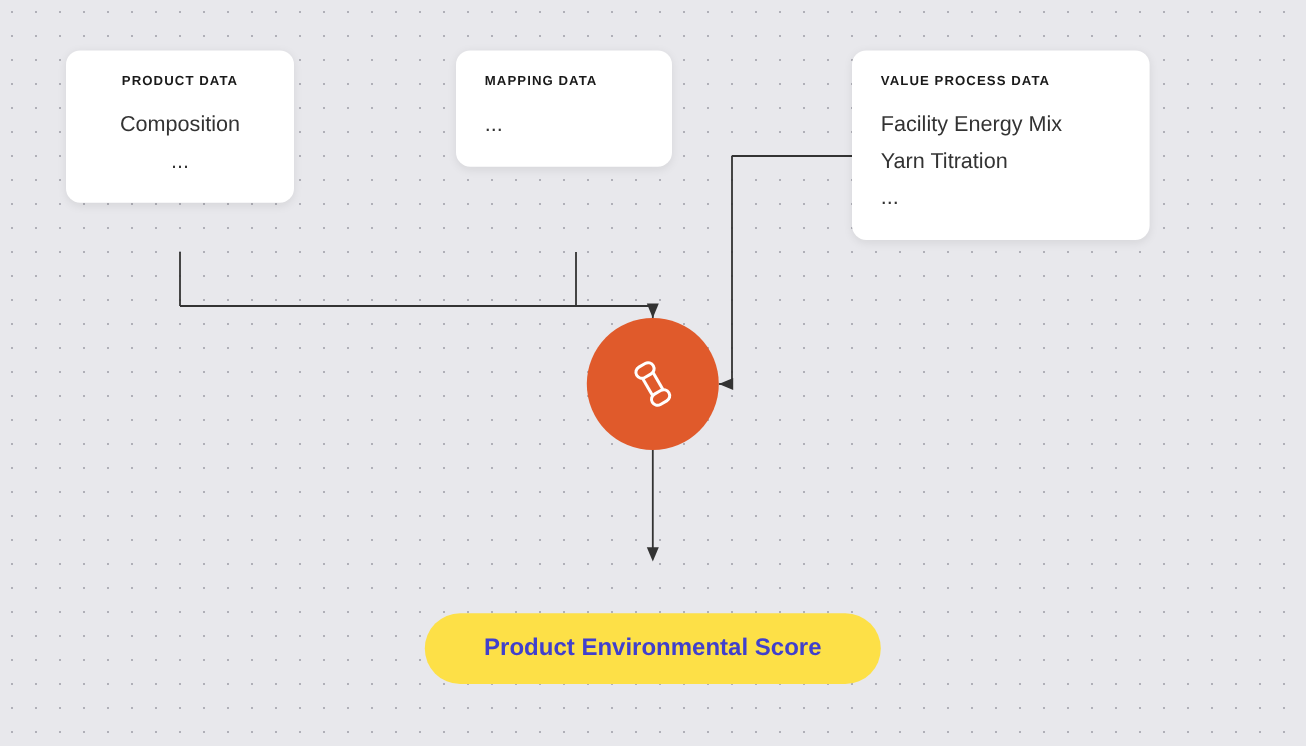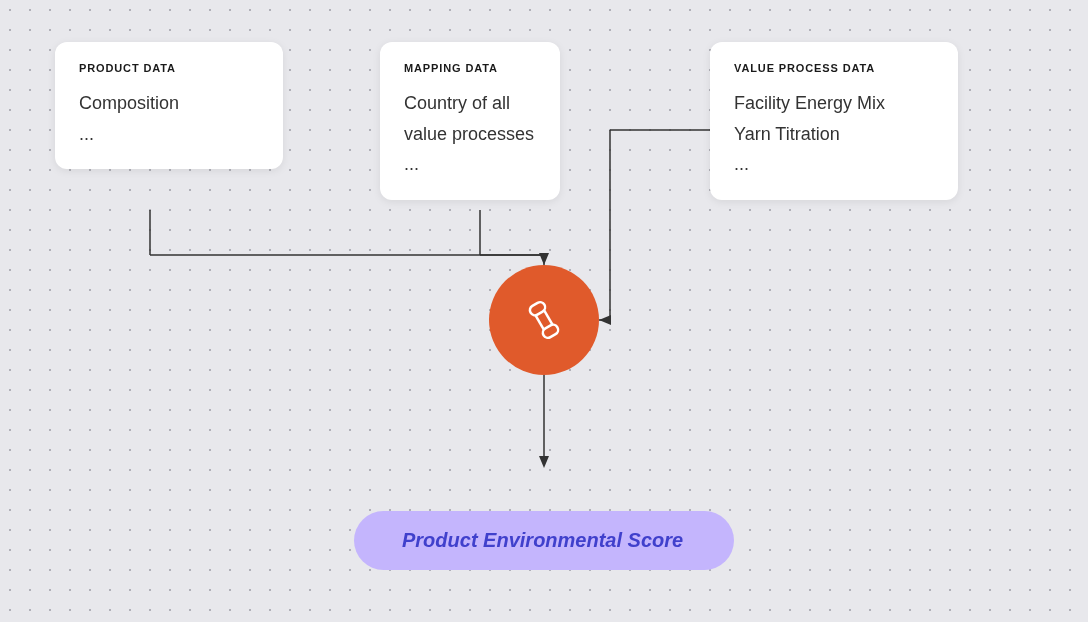--- a/index.html
+++ b/index.html
@@ -47,21 +47,22 @@
     .card-item {
       font-size: 18px;
       color: #333333;
       line-height: 1.7;
     }
 
     
     .card-product {
       left: 55px;
       top: 42px;
-      width: 228px;
+      width: 190px;
+      text-align: center;
     }
 
     .card-mapping {
       left: 380px;
       top: 42px;
       width: 176px;
     }
 
     .card-value {
       left: 710px;
@@ -90,27 +91,27 @@
       height: 44px;
       position: relative;
     }
 
     
     .output-pill {
       position: absolute;
       bottom: 52px;
       left: 50%;
       transform: translateX(-50%);
-      background-color: #c4b5fd;
+      background-color: #fde047;
       border-radius: 50px;
       padding: 18px 48px;
       display: flex;
       align-items: center;
+      justify-content: center;
       width: 380px;
-      font-style: italic;
     }
 
     .output-pill-text {
       font-size: 20px;
       font-weight: 700;
       color: #4040cc;
     }
 
     
     .arrows-svg {
@@ -147,21 +148,20 @@
   </svg>
 
   <div class="card card-product">
     <div class="card-title">PRODUCT DATA</div>
     <div class="card-item">Composition</div>
     <div class="card-item">...</div>
   </div>
 
   <div class="card card-mapping">
     <div class="card-title">MAPPING DATA</div>
-    <div class="card-item">Country of all value processes</div>
     <div class="card-item">...</div>
   </div>
 
   <div class="card card-value">
     <div class="card-title">VALUE PROCESS DATA</div>
     <div class="card-item">Facility Energy Mix</div>
     <div class="card-item">Yarn Titration</div>
     <div class="card-item">...</div>
   </div>
 

